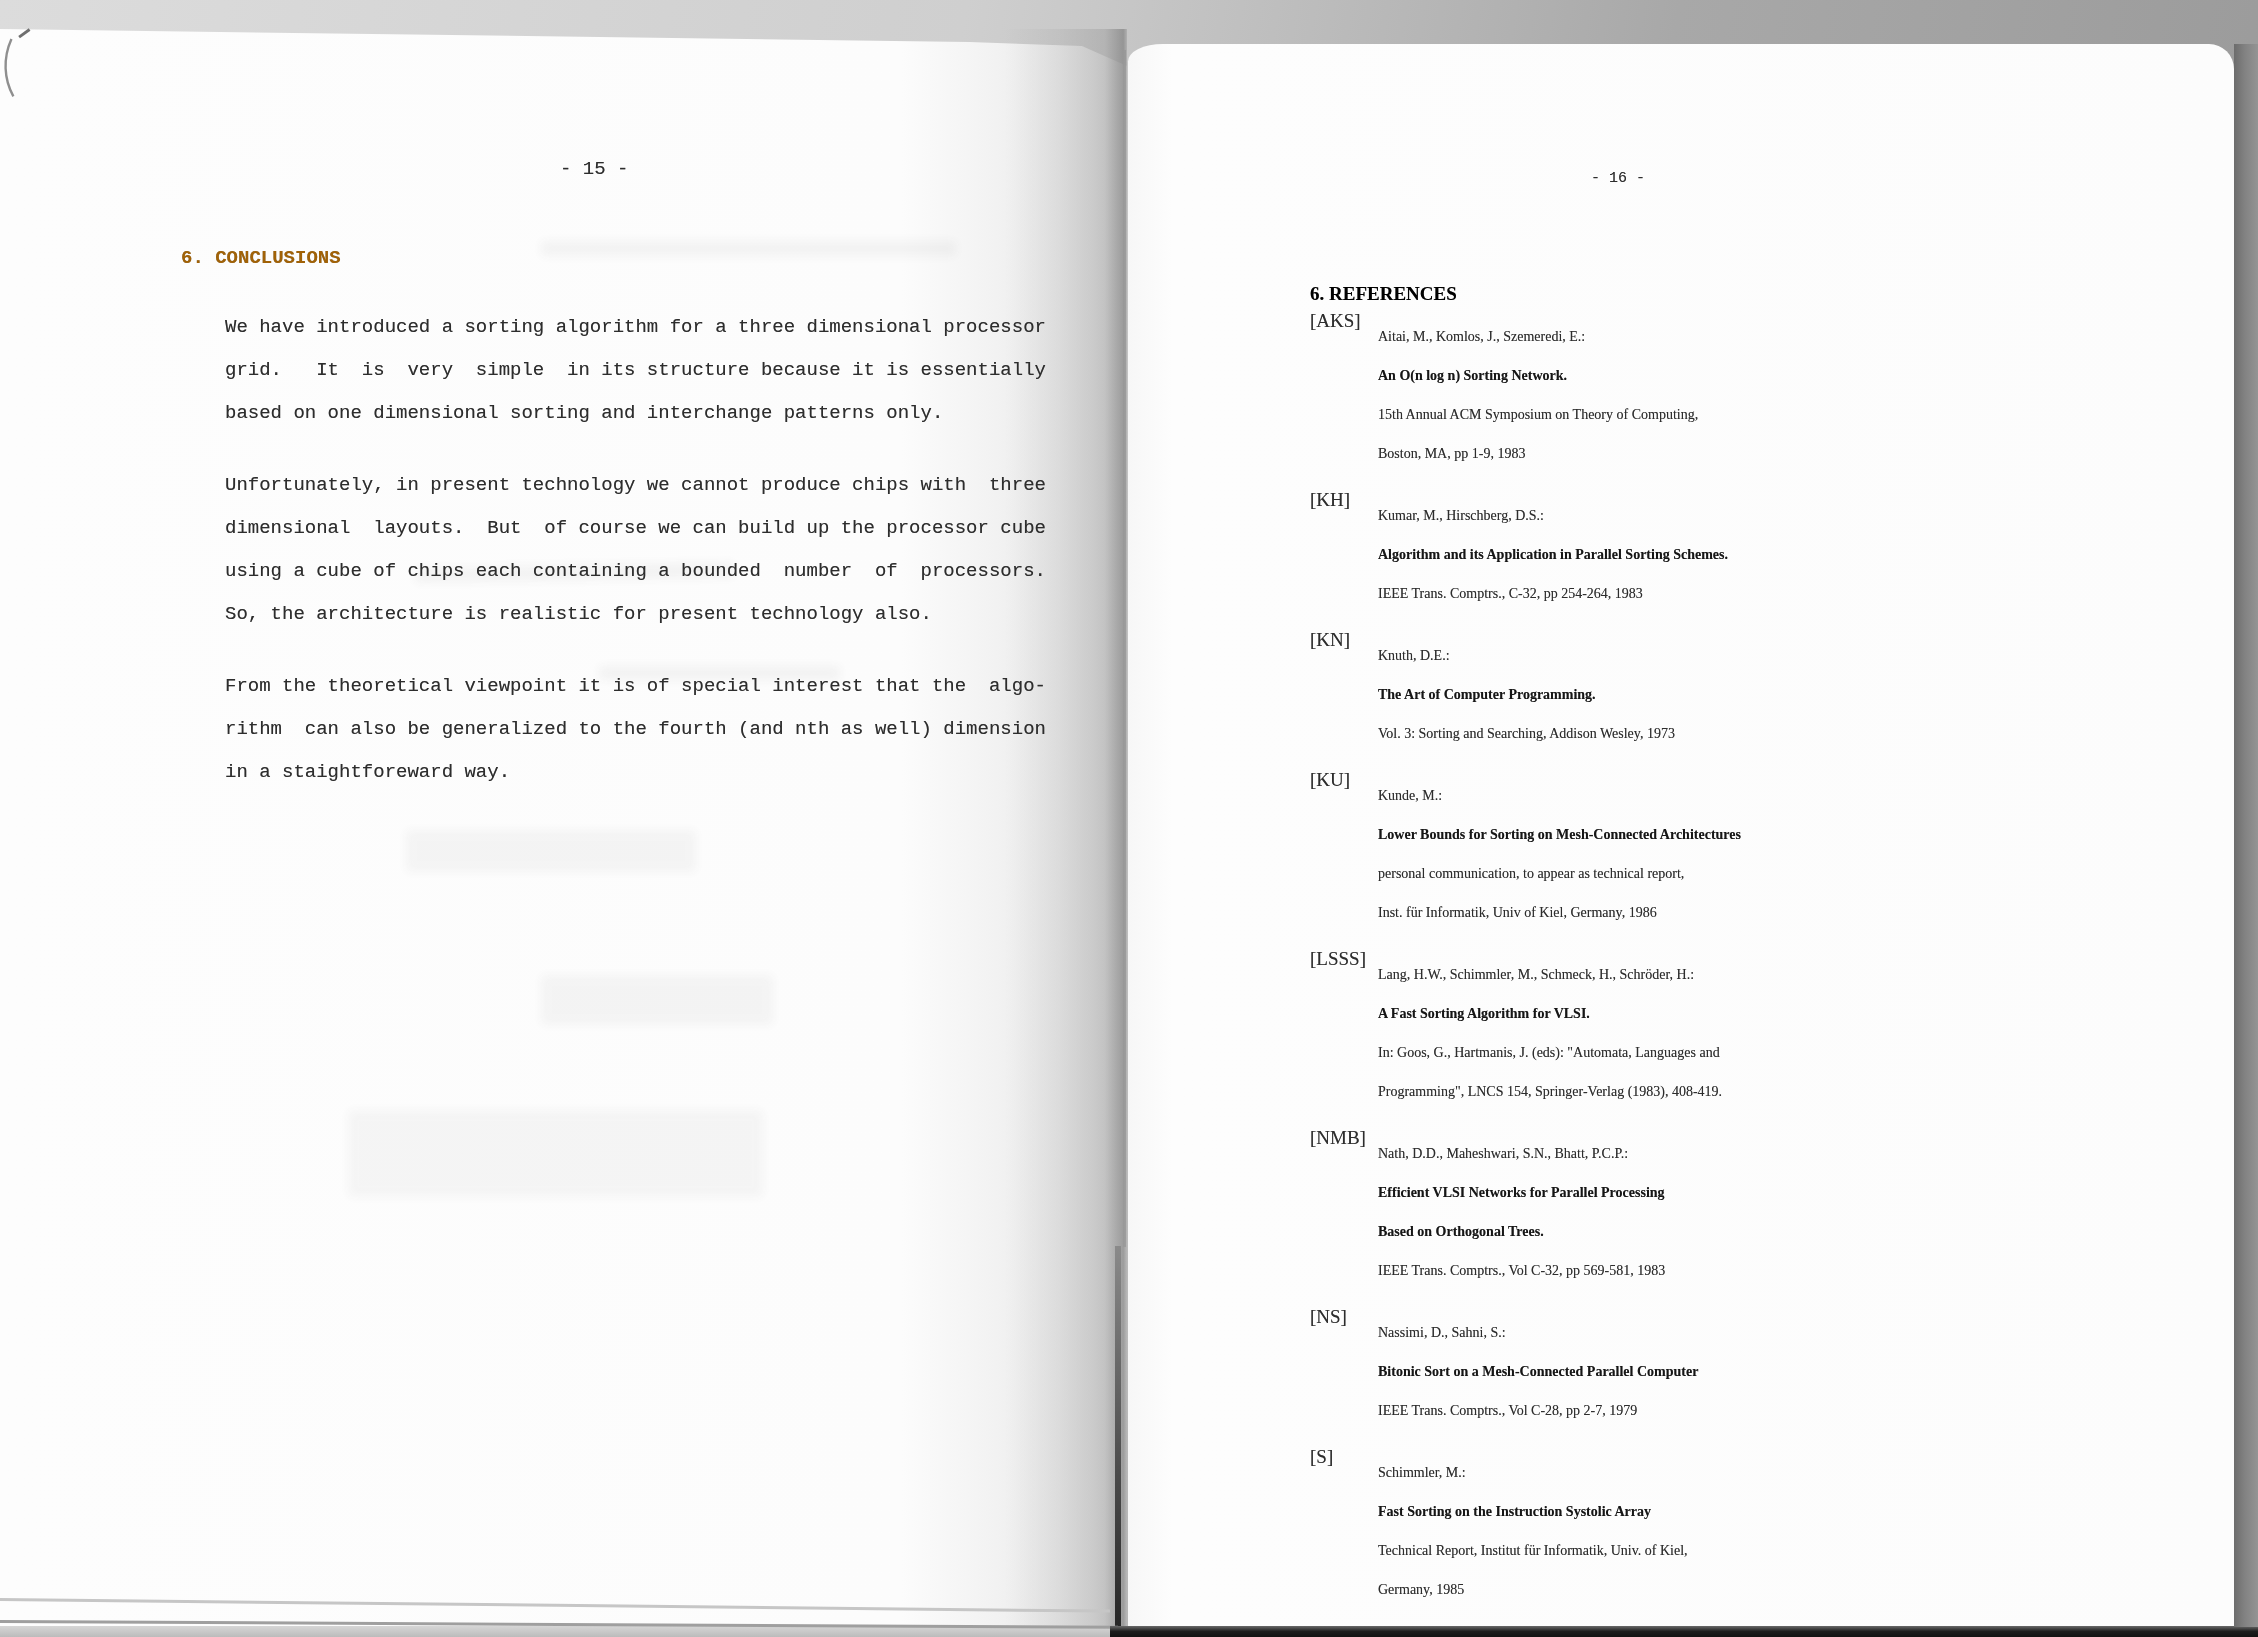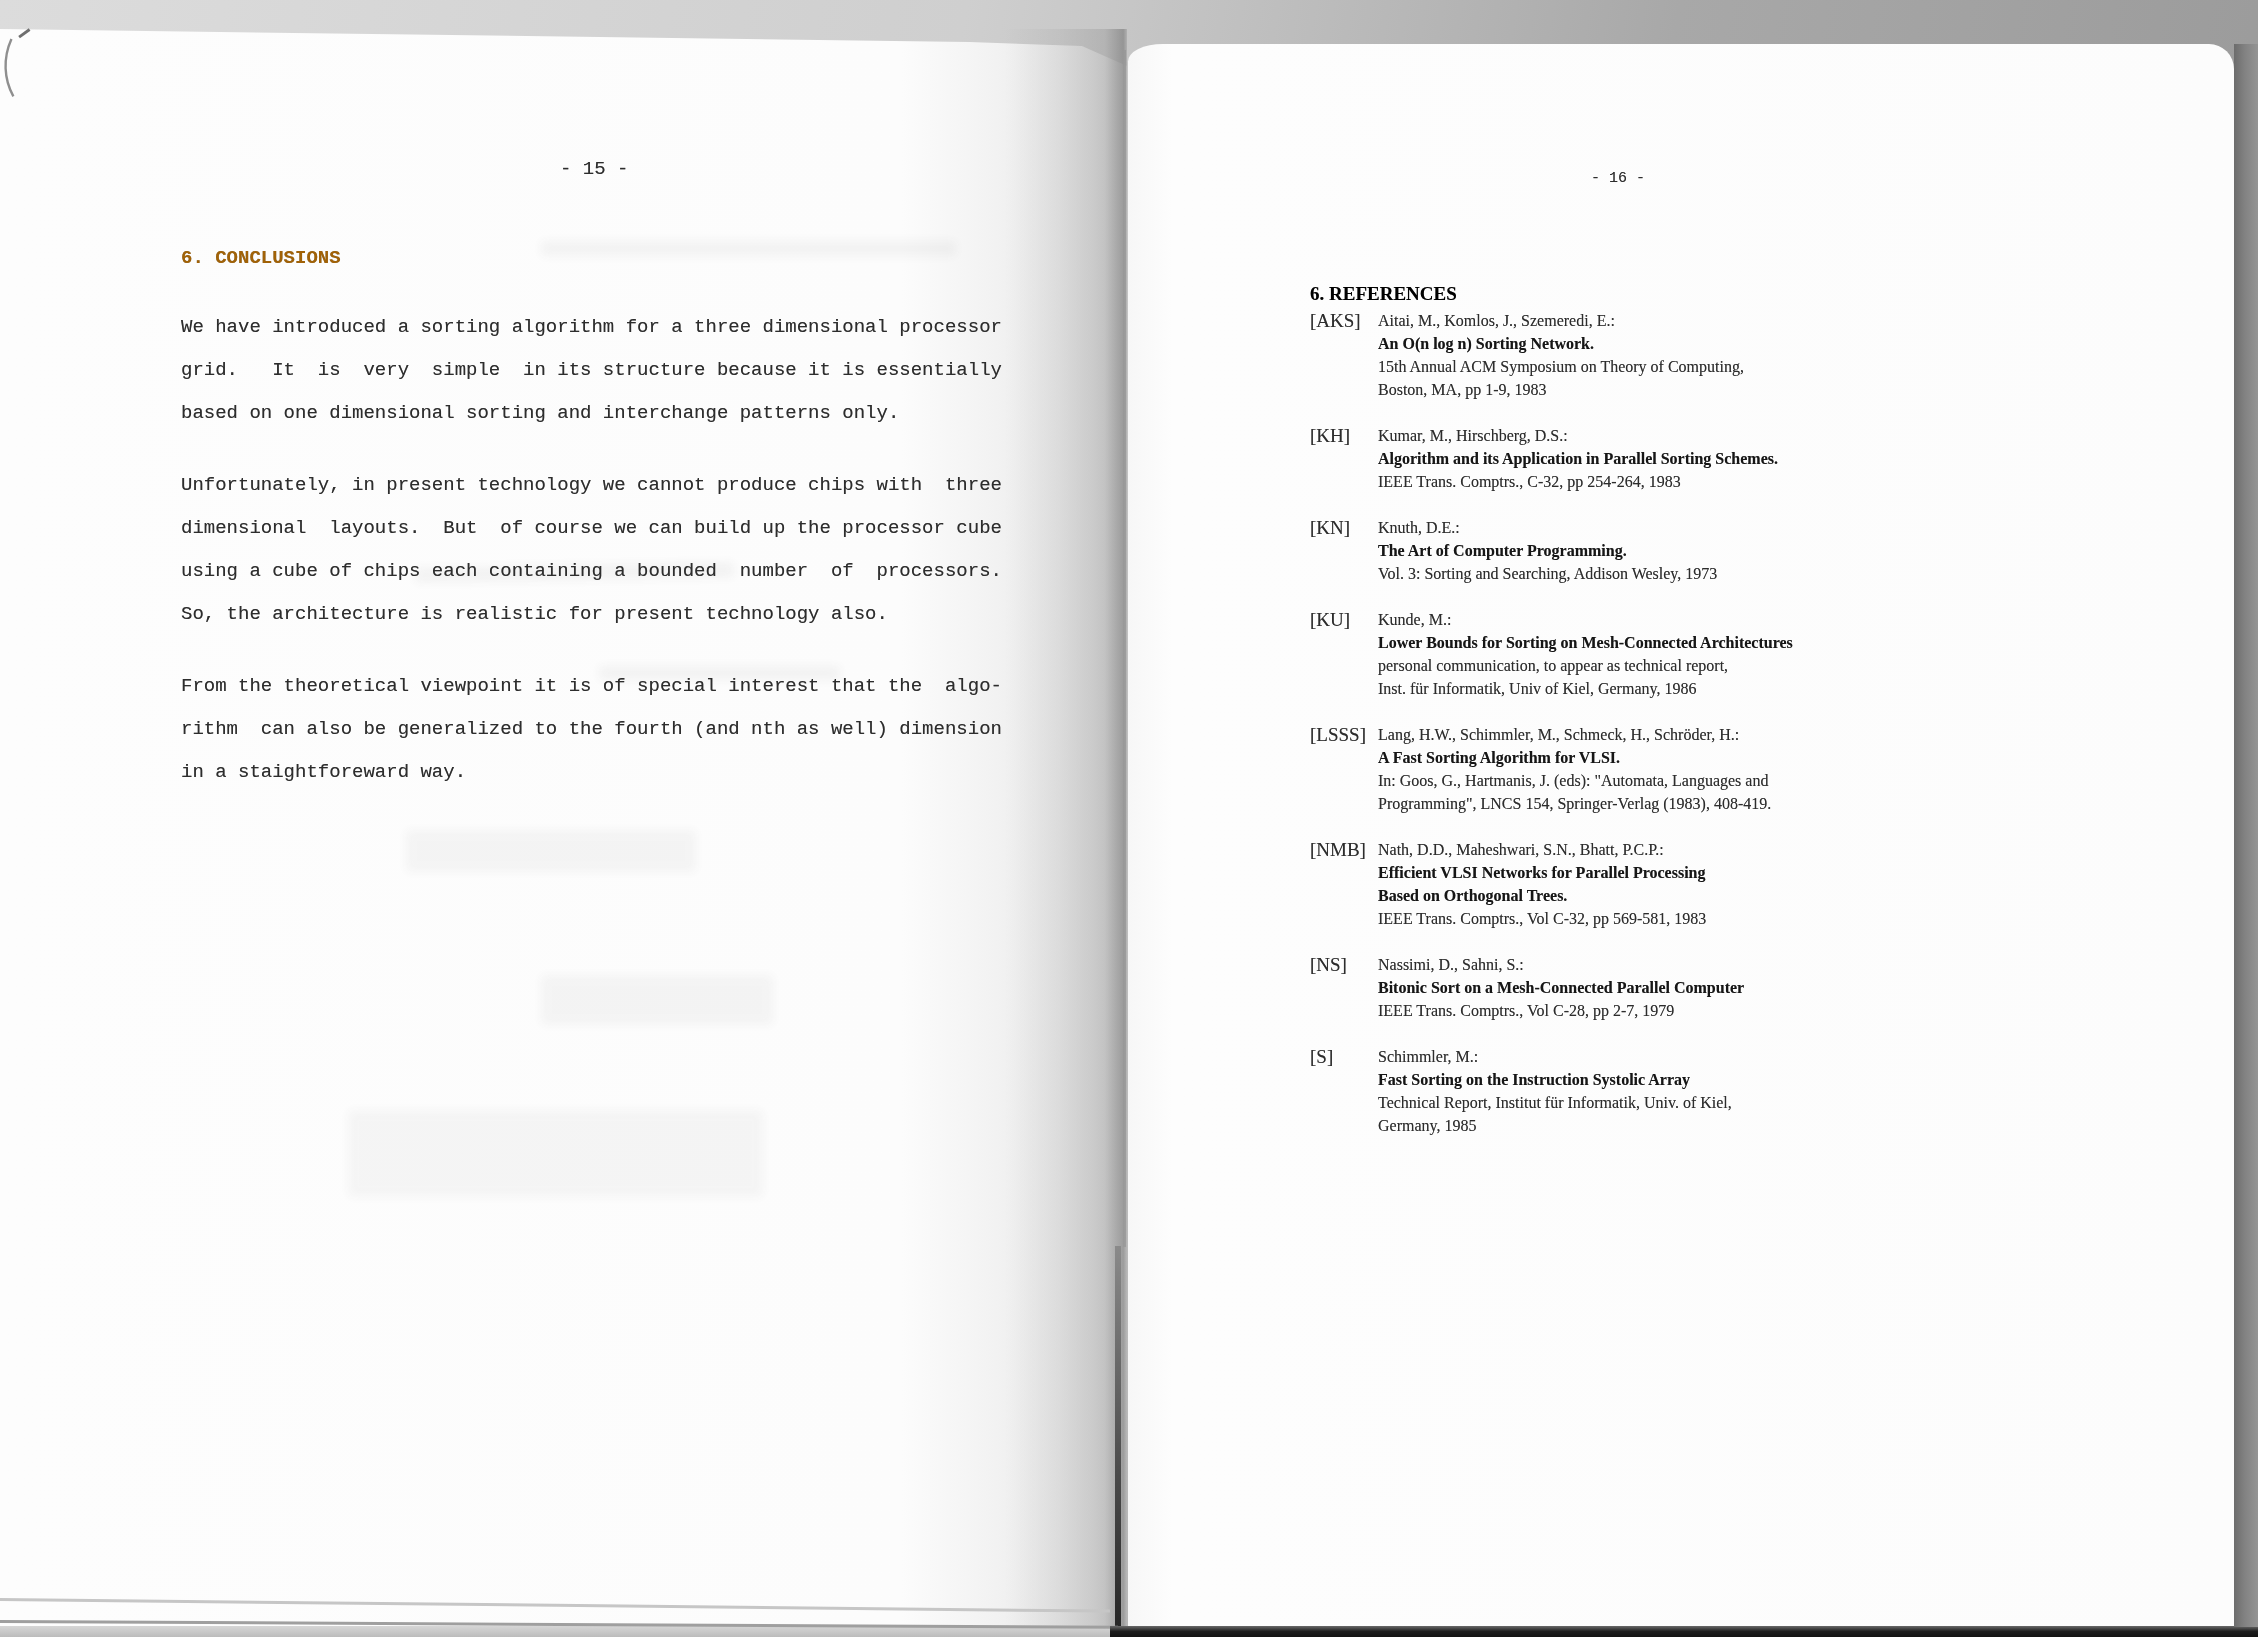--- a/index.html
+++ b/index.html
@@ -41,28 +41,28 @@
   .corner-curl{left:0px;top:25px;}
 
   
   .ghost{position:absolute;background:#444;opacity:.05;filter:blur(4.8px);border-radius:3.9px;}
 
   
   .ink{color:#2d2d2d;text-shadow:0 0 0.6px rgba(40,40,40,.45);}
   .lp-no{left:560px;top:160px;font-size:19px;line-height:1;}
   .lp-head{left:181px;top:249px;font-size:19px;line-height:1;font-weight:bold;color:#a16207;}
   .lp-body{left:181px;top:306px;font-size:19px;line-height:43px;}
-  .para{white-space:pre;margin-bottom:29px;}
+  .para{white-space:pre;margin-bottom:29px;margin-left:44px;}
 
   .rp-no{left:1591px;top:171px;font-size:15px;line-height:1;}
   .rp-head{left:1310px;top:284px;font-size:19px;line-height:1;font-weight:bold;color:#000000;font-family:Liberation Serif, serif;}
   .rp-refs{left:1310px;top:309px;}
   .ref{display:flex;margin-bottom:23px;font-family:Liberation Serif, serif;}
   .ref-key{flex:0 0 68px;width:68px;font-size:19px;line-height:23px;white-space:pre;}
-  .ref-line{white-space:pre;font-size:16px;line-height:23px;}
+  .ref-line{white-space:pre;font-size:14px;line-height:23px;margin-top:16px;}
   .ref-line.bold{font-weight:bold;color:#161616;}
 </style>
 </head>
 <body>
 
 <div class="scan">
 
   <div class="abs page-left"></div>
   <div class="abs page-right"></div>
   <div class="abs gutter-shade"></div>

